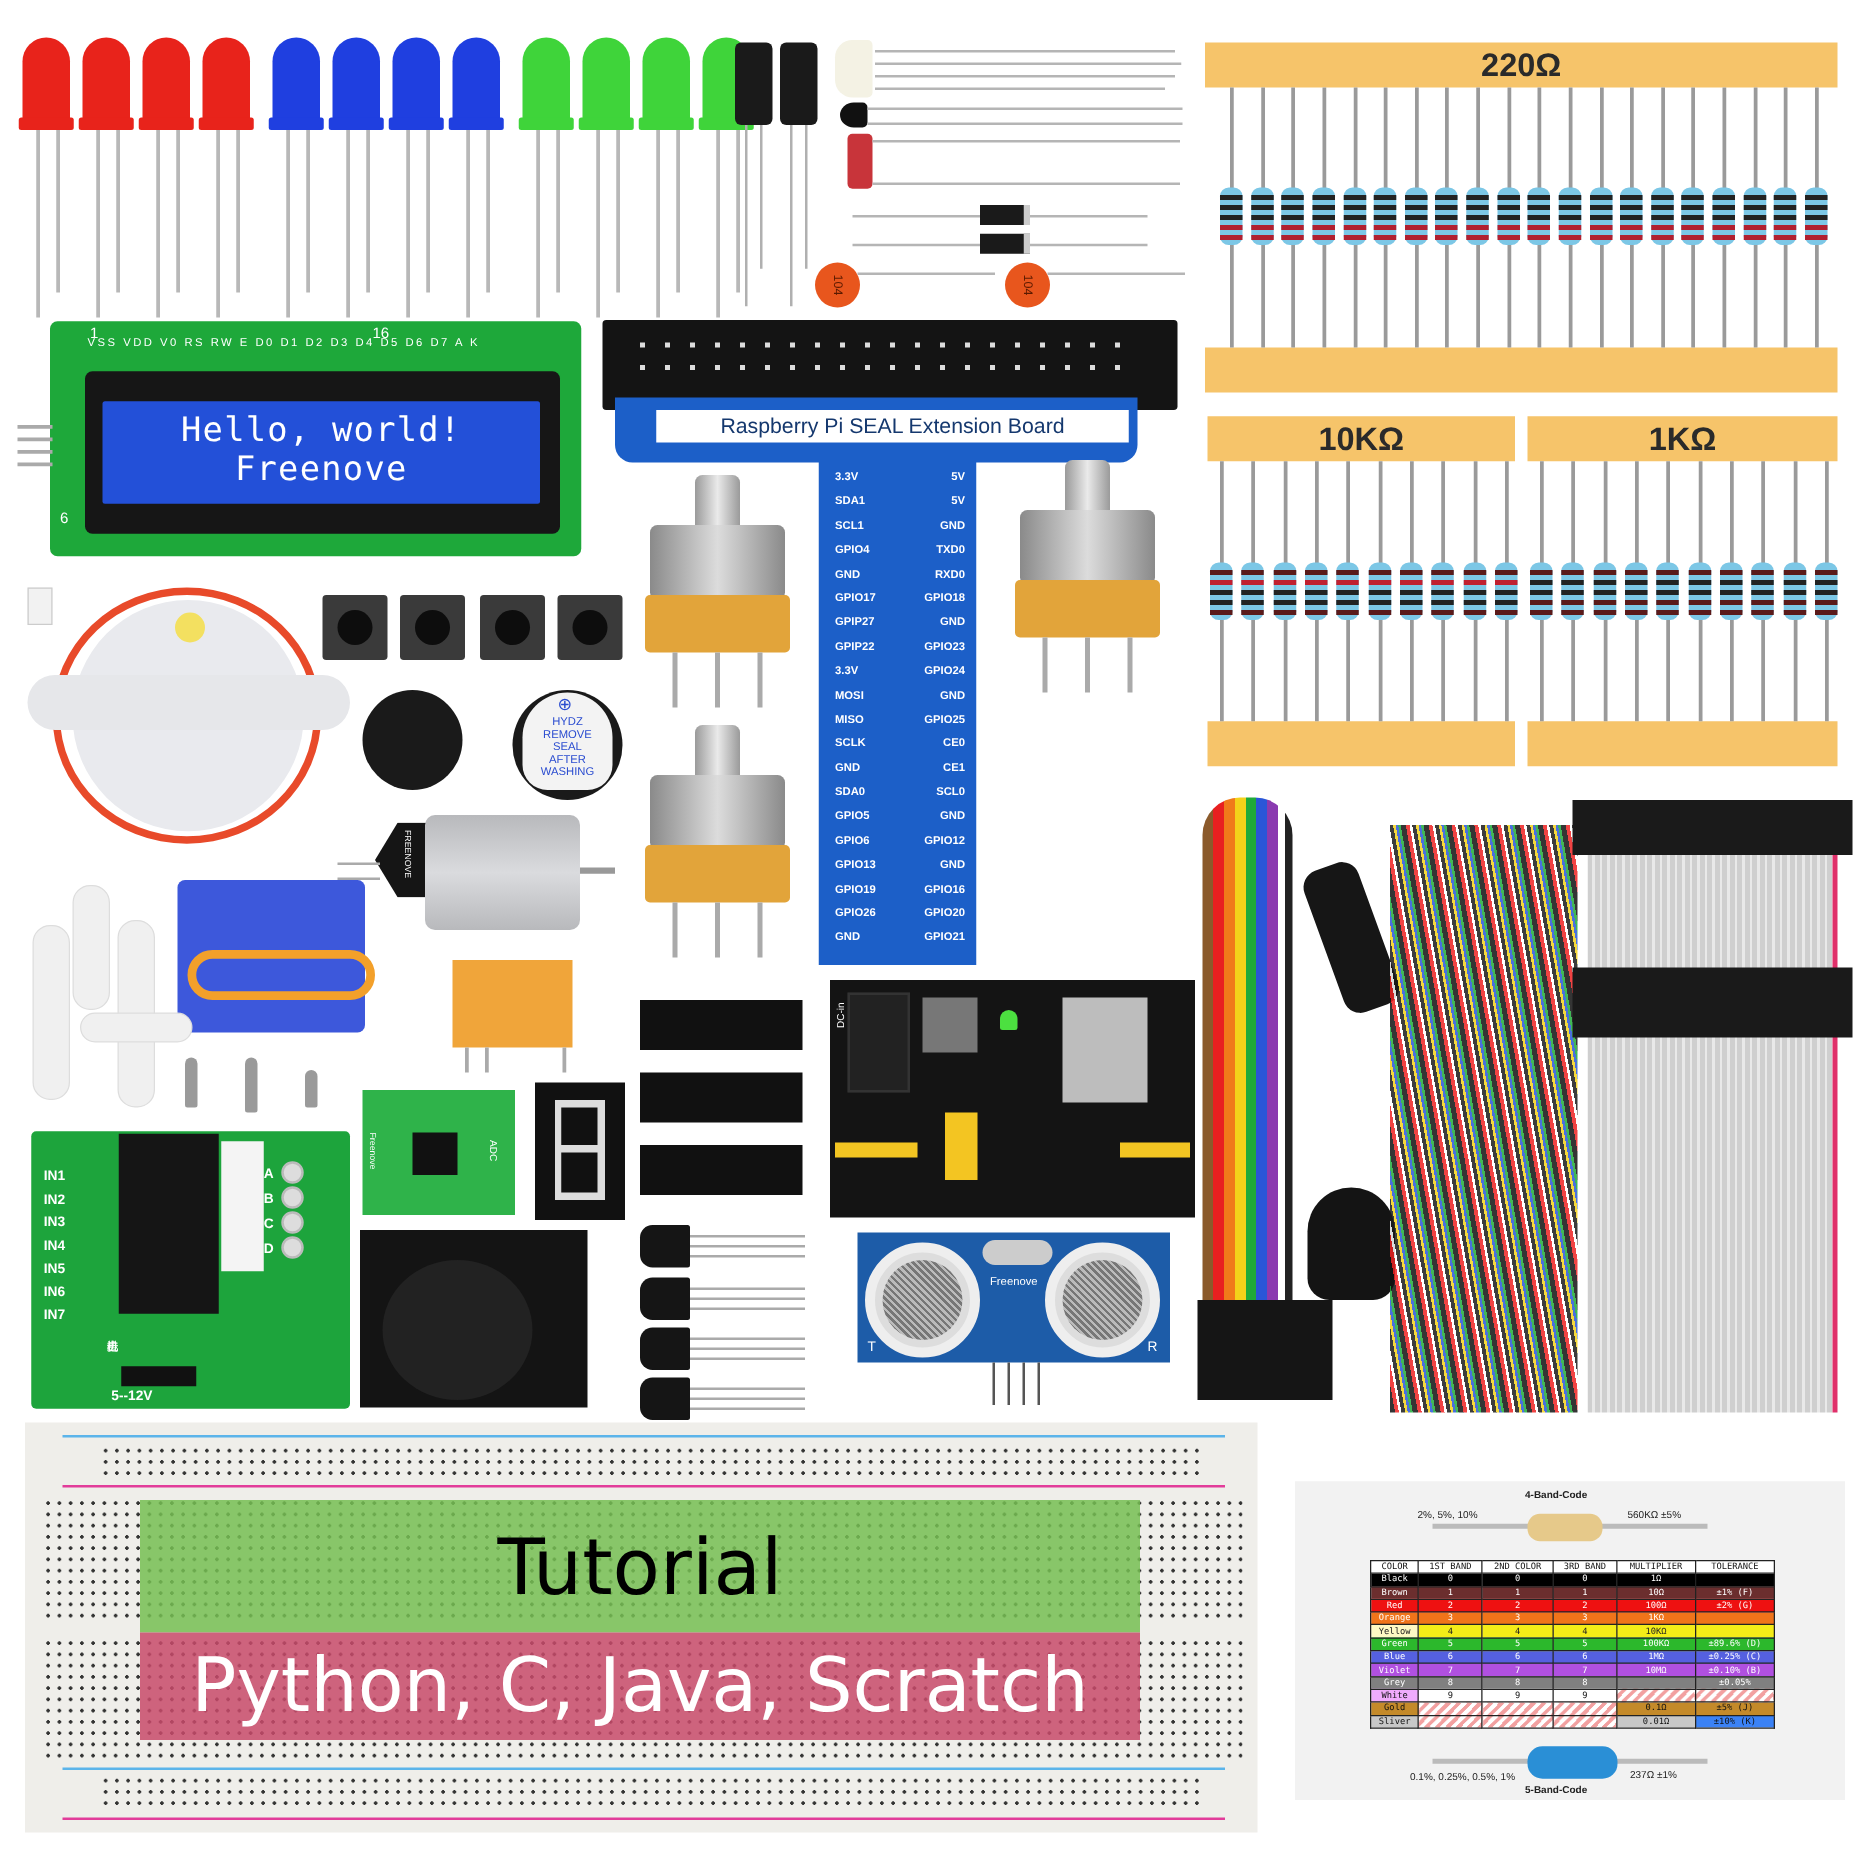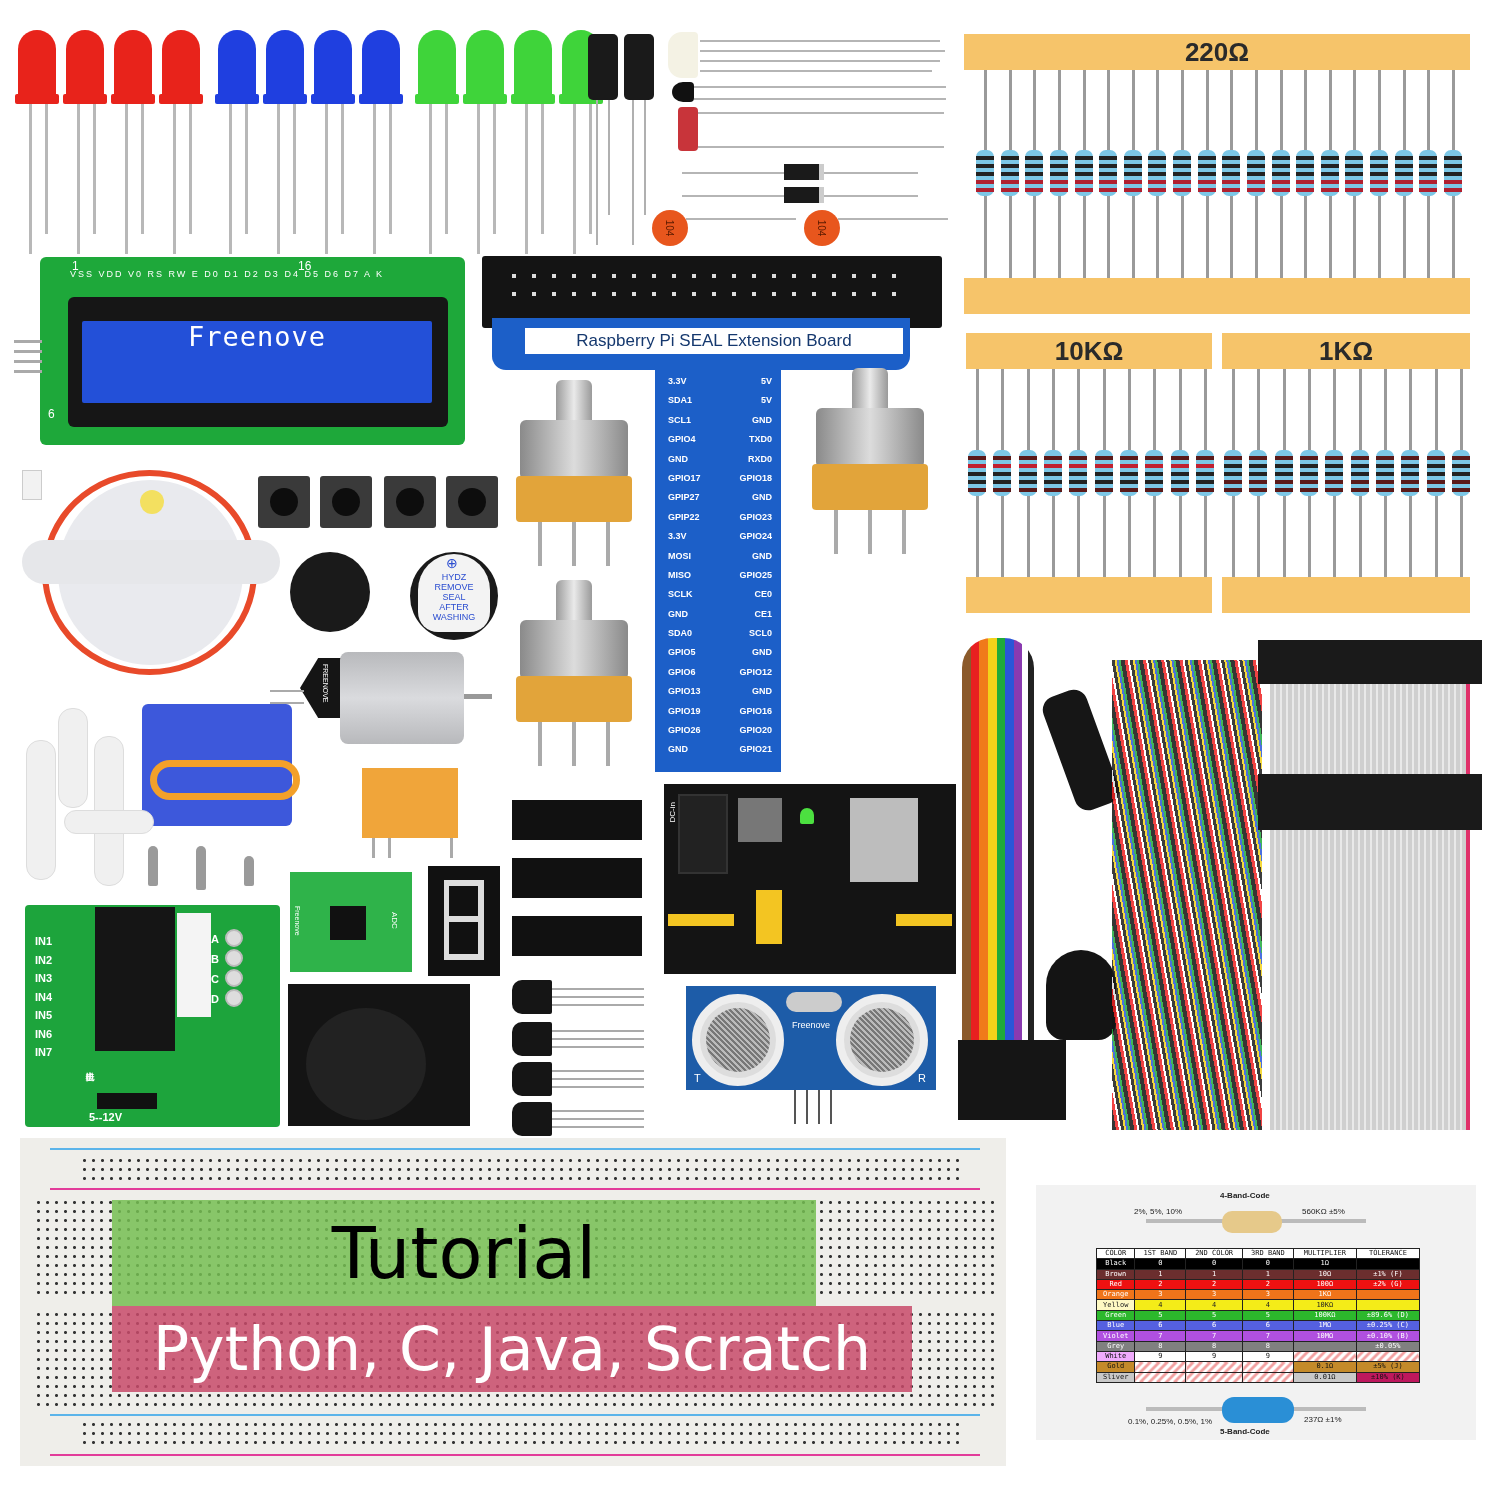--- a/index.html
+++ b/index.html
@@ -73,21 +73,21 @@
   .ultra .eye { position: absolute; top: 8px; width: 92px; height: 92px; border-radius: 50%; background: #ddd; border: 8px solid #eee; }
   .ultra .eye::after { content: ""; position: absolute; inset: 6px; border-radius: 50%; background: repeating-linear-gradient(45deg,#777 0 2px,#bbb 2px 4px); }
 
   .ribbon { position: absolute; left: 1270px; top: 640px; width: 200px; height: 490px; background: repeating-linear-gradient(90deg,#cfcfcf 0 4px,#e9e9e9 4px 6px); border-right: 4px solid #e0306a; }
   .ribbon .conn { position: absolute; left: -12px; width: 224px; height: 44px; background: #1a1a1a; }
 
   
   .breadboard { position: absolute; left: 20px; top: 1138px; width: 986px; height: 328px; background: #efeeea; }
   .bb-rail { position: absolute; left: 30px; width: 930px; height: 2px; }
   .bb-holes { position: absolute; background-image: radial-gradient(circle,#333 1.3px,transparent 1.6px); background-size: 9px 9px; }
-  .tut-green { position: absolute; left: 112px; top: 1200px; width: 704px; height: 106px; background: rgba(118,190,82,0.85); display: flex; align-items: center; justify-content: center; font-family: "DejaVu Sans", sans-serif; font-size: 72px; color: #000; }
+  .tut-green { position: absolute; left: 112px; top: 1200px; width: 800px; height: 106px; background: rgba(118,190,82,0.85); display: flex; align-items: center; justify-content: center; font-family: "DejaVu Sans", sans-serif; font-size: 62px; color: #000; }
   .tut-red { position: absolute; left: 112px; top: 1306px; width: 800px; height: 86px; background: rgba(200,74,106,0.85); display: flex; align-items: center; justify-content: center; font-family: "DejaVu Sans", sans-serif; font-size: 60px; color: #fff; }
 
   
   .cc-card { position: absolute; left: 1036px; top: 1185px; width: 440px; height: 255px; background: #f2f2f2; }
   .cc-title { position: absolute; font-size: 8px; color: #222; font-weight: bold; }
   .cc-table { position: absolute; left: 60px; top: 63px; width: 324px; border-collapse: collapse; font-family: "DejaVu Sans Mono", monospace; font-size: 7px; }
   .cc-table td, .cc-table th { border: 1px solid #222; height: 10.3px; text-align: center; padding: 0; line-height: 9px; }
   .cc-table th { background: #fff; color: #111; font-weight: normal; }
   .hatch { background: repeating-linear-gradient(135deg,#fff 0 3px,#f2a0a0 3px 6px) !important; }
 </style>
@@ -529,20 +529,21 @@
     </div>
   </div>
 
 <div class="lcd">
   <span class="pinnum" style="left:32px;top:2px;">1</span>
   <span class="pinnum" style="left:258px;top:2px;">16</span>
   <span class="pinnum" style="left:8px;top:150px;">6</span>
   <span class="pinrow">VSS VDD V0 RS RW E D0 D1 D2 D3 D4 D5 D6 D7 A K</span>
   <div class="bezel">
     <div class="screen">
+      <div class="line1">Hello, world!</div>
       <div class="line2">Freenove</div>
     </div>
   </div>
 </div>
 <div class="abs" style="left:14px;top:340px;width:28px;height:3px;background:#aaa;box-shadow:0 10px 0 #aaa,0 20px 0 #aaa,0 30px 0 #aaa;"></div>
 
 <div class="gpio-header">
     <div class="pins" id="gpioPins">
       <b></b>
       <b></b>
@@ -938,21 +939,21 @@
           <td class="hatch" style="background: rgb(196, 138, 42); color: rgb(17, 17, 17);"></td>
           <td style="background: rgb(196, 138, 42); color: rgb(17, 17, 17);">0.1Ω</td>
           <td style="background: rgb(196, 138, 42); color: rgb(17, 17, 17);">±5% (J)</td>
         </tr>
         <tr>
           <td style="background: rgb(200, 200, 200); color: rgb(17, 17, 17);">Sliver</td>
           <td class="hatch" style="background: rgb(200, 200, 200); color: rgb(17, 17, 17);"></td>
           <td class="hatch" style="background: rgb(200, 200, 200); color: rgb(17, 17, 17);"></td>
           <td class="hatch" style="background: rgb(200, 200, 200); color: rgb(17, 17, 17);"></td>
           <td style="background: rgb(200, 200, 200); color: rgb(17, 17, 17);">0.01Ω</td>
-          <td style="background: #be185d; color: rgb(17, 17, 17); text-align: center;">±10% (K)</td>
+          <td style="background: #3b82f6; color: rgb(17, 17, 17); text-align: center;">±10% (K)</td>
         </tr>
       </tbody>
   </table>
   <div class="abs" style="left:110px;top:222px;width:220px;height:4px;background:#bbb;"></div>
   <div class="abs" style="left:186px;top:212px;width:72px;height:26px;background:#2a8fd6;border-radius:12px;"></div>
   <div class="cc-title" style="left:92px;top:232px;font-weight:normal;">0.1%, 0.25%, 0.5%, 1%</div>
   <div class="cc-title" style="left:268px;top:230px;font-weight:normal;">237Ω ±1%</div>
   <div class="cc-title" style="left:184px;top:242px;">5-Band-Code</div>
 </div>
 

